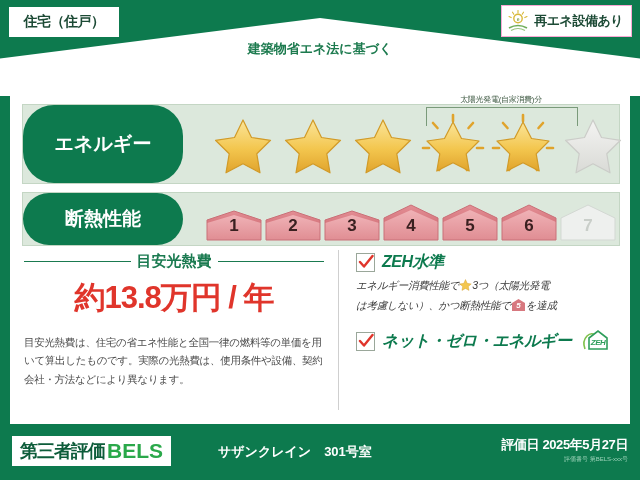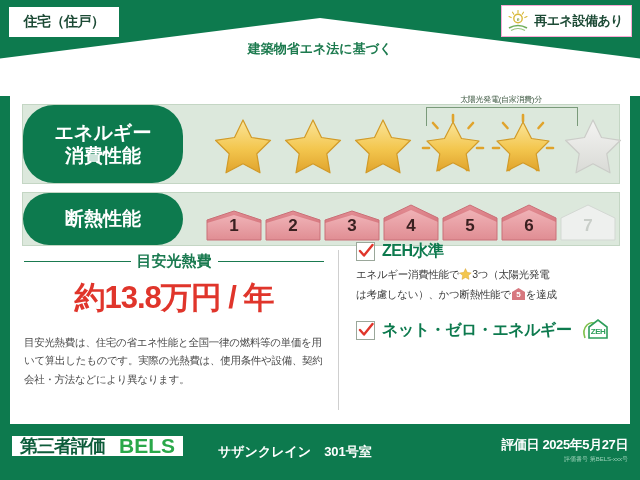--- a/index.html
+++ b/index.html
@@ -104,21 +104,21 @@
   }
   .cost-note{
     margin-top:14px;font-size:10.5px;color:#4a4a4a;line-height:1.75;
     letter-spacing:-0.3px;
   }
   .vdivider{
     position:absolute;left:328px;top:158px;width:1px;height:160px;
     background:#cfcfcf;
   }
   .lower-right{
-    position:absolute;left:346px;top:149px;width:268px;height:160px;
+    position:absolute;left:346px;top:160px;width:268px;height:160px;font-style:italic;
   }
   .zeh-block{margin-bottom:12px;}
   .zeh-title{
     display:flex;align-items:center;gap:7px;
     font-size:16px;font-weight:bold;color:#0d7a4e;letter-spacing:-0.5px;
   }
   .chk{
     width:17px;height:17px;border:1px solid #9aa79a;background:#fff;
     flex:0 0 auto;position:relative;
   }
@@ -137,22 +137,22 @@
     justify-content:center;font-size:8px;font-weight:bold;color:#fff;
     padding-top:2px;
   }
   .zeh-logo{display:inline-block;vertical-align:-6px;margin-left:2px;}
   
   .footer{
     position:absolute;left:0;bottom:0;width:640px;height:52px;
     background:#0d7a4e;
   }
   .bels-box{
-    position:absolute;left:12px;top:8px;height:20px;padding:0 8px;
-    background:#ffffff;display:flex;align-items:center;gap:14px;
+    position:absolute;left:12px;top:8px;height:30px;padding:0 8px;
+    background:#ffffff;display:flex;align-items:center;gap:2px;
   }
   .bels-jp{font-size:18px;font-weight:bold;color:#0d5c3a;letter-spacing:-1px;}
   .bels-en{font-size:21px;font-weight:bold;color:#2aa84a;letter-spacing:0px;}
   .bldg-name{
     position:absolute;left:218px;top:15px;
     font-size:13px;font-weight:bold;color:#ffffff;letter-spacing:0px;
   }
   .eval-date{
     position:absolute;right:12px;top:8px;text-align:right;
     font-size:13px;font-weight:bold;color:#ffffff;letter-spacing:-0.4px;
@@ -192,21 +192,20 @@
 
   <div class="roof"></div>
   <div class="roof-sub">建築物省エネ法に基づく</div>
   <div class="roof-title">省エネ性能ラベル</div>
 
   <div class="card">
 
     <div class="row row-energy">
       <div class="row-cap">
         <span>エネルギー</span>
-        <span>消費性能</span>
       </div>
       <div class="stars">
         <div class="solar-note">太陽光発電(自家消費)分</div>
         <div class="solar-bracket"></div>
 
         <div class="star-wrap">
           <svg width="68" height="68" viewBox="0 0 68 68">
             <defs>
               <linearGradient id="gold1" x1="0" y1="0" x2="0" y2="1">
                 <stop offset="0%" stop-color="#fbe59a"></stop>

